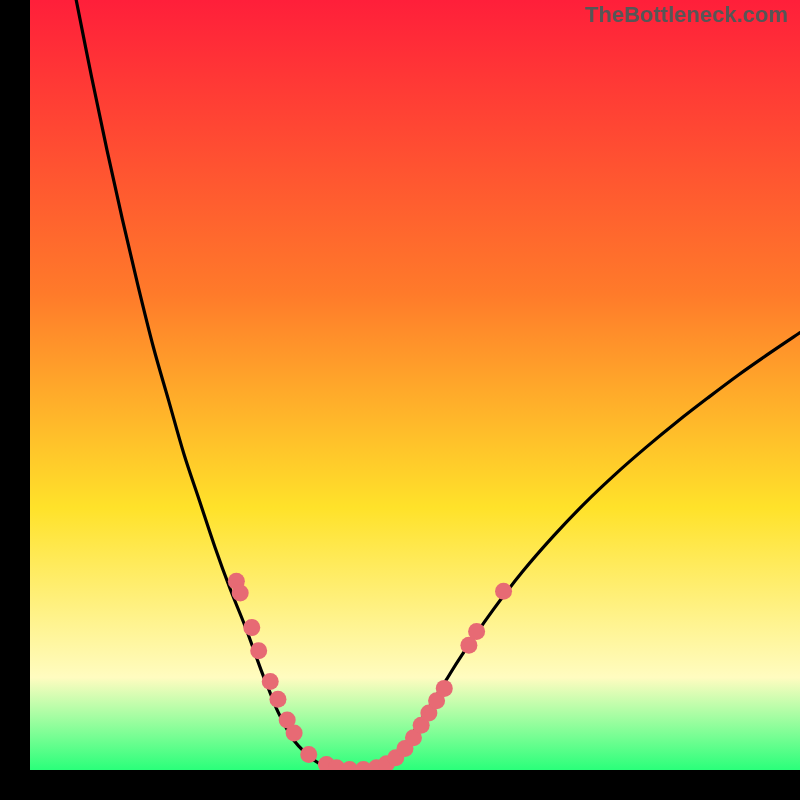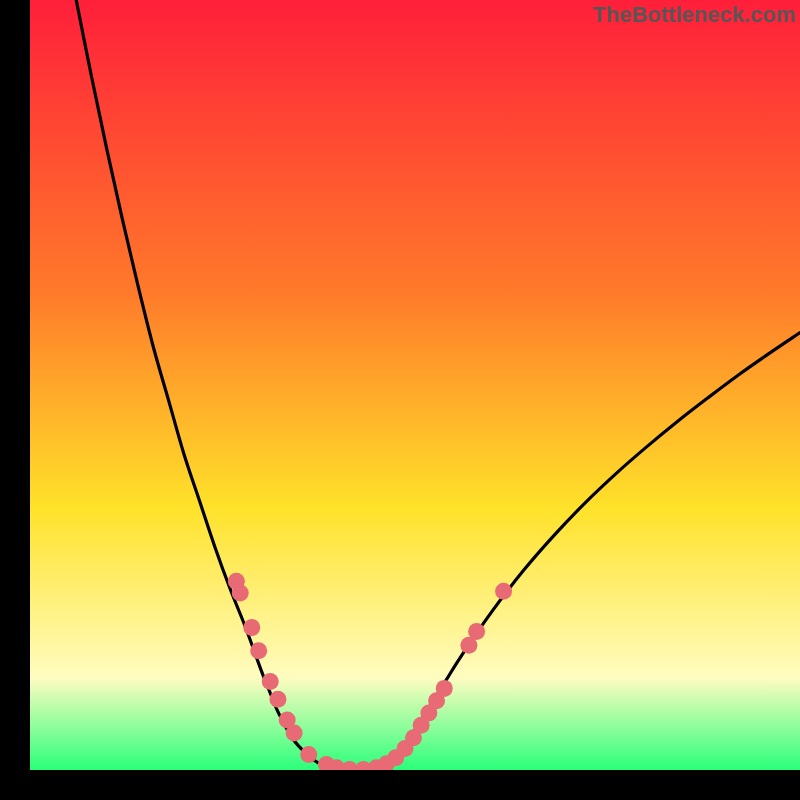--- a/index.html
+++ b/index.html
@@ -1,17 +1,17 @@
 <!DOCTYPE html>
 <html><head>
 <meta charset="utf-8">
 <style>
 html,body{margin:0;padding:0;width:800px;height:800px;background:#000;overflow:hidden}
 .frame{position:absolute;left:30px;top:0;width:770px;height:770px}
-.wm{position:absolute;top:2px;right:4px;font:700 22px Arial,Helvetica,sans-serif;color:#565656;z-index:5}
+.wm{position:absolute;top:2px;right:12px;font:700 22px Arial,Helvetica,sans-serif;color:#565656;z-index:5}
 svg{display:block}
 </style>
 </head>
 <body>
 
 <div class="wm">TheBottleneck.com</div>
 
 <div class="frame">
   <svg id="chart-svg" width="770" height="770" viewBox="0 0 770 770" preserveAspectRatio="none">
     <defs>

